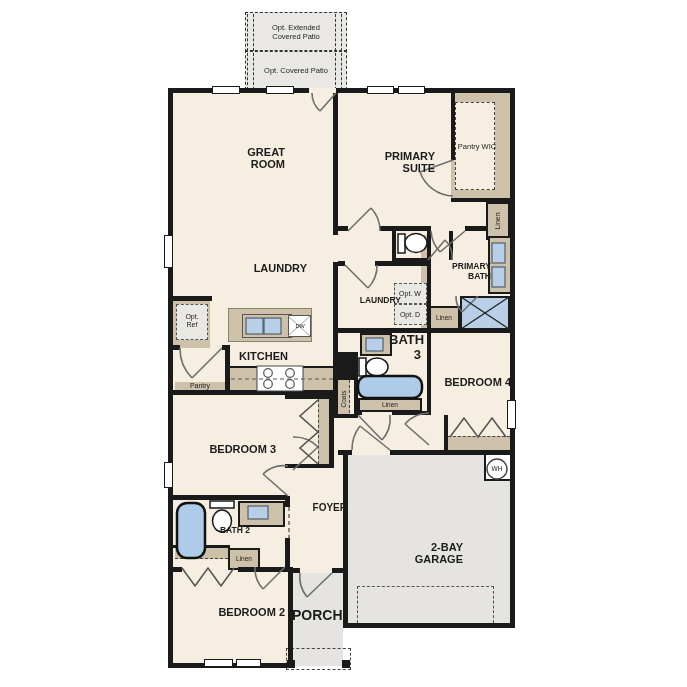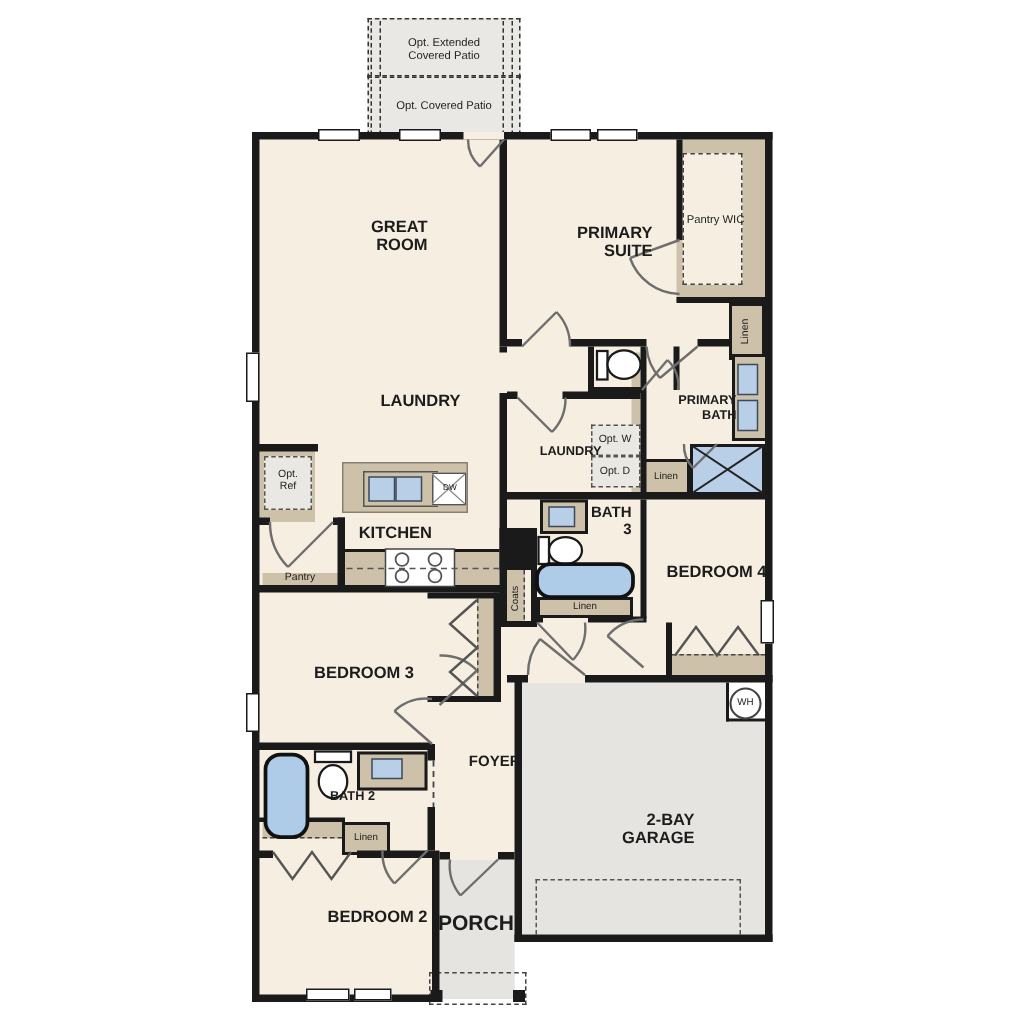--- a/index.html
+++ b/index.html
@@ -224,21 +224,21 @@
   <div class="lbl" style="left:257px;top:268px;width:100px;font-size:11px;">LAUNDRY</div>
   <div class="lbl" style="left:366px;top:301px;width:70px;font-size:8.5px;">LAUNDRY</div>
   <div class="lbl-sm" style="left:410px;top:294px;width:24px;font-size:7px;">Opt. W</div>
   <div class="lbl-sm" style="left:410px;top:315px;width:24px;font-size:7px;">Opt. D</div>
   <div class="lbl" style="left:462px;top:272px;width:58px;font-size:8.5px;">PRIMARY BATH</div>
   <div class="lbl-sm" style="left:444px;top:318px;width:40px;font-size:6.5px;">Linen</div>
   <div class="lbl-sm" style="left:192px;top:321px;width:26px;font-size:7px;">Opt. Ref</div>
   <div class="lbl" style="left:248px;top:356px;width:80px;font-size:11px;">KITCHEN</div>
   <div class="lbl-sm" style="left:300px;top:326px;width:20px;font-size:5.5px;">DW</div>
   <div class="lbl-sm" style="left:200px;top:386px;width:40px;font-size:7px;">Pantry</div>
-  <div class="lbl" style="left:405px;top:348px;width:32px;font-size:10px;">BATH 3</div>
+  <div class="lbl" style="left:405px;top:348px;width:32px;font-size:13px;">BATH 3</div>
   <div class="lbl-sm" style="left:390px;top:405px;width:40px;font-size:6.5px;">Linen</div>
   <div class="lbl-sm vert" style="left:344px;top:399px;font-size:6.5px;">Coats</div>
   <div class="lbl" style="left:466px;top:382px;width:90px;font-size:11px;">BEDROOM 4</div>
   <div class="lbl" style="left:226px;top:449px;width:100px;font-size:11px;">BEDROOM 3</div>
   <div class="lbl" style="left:317px;top:508px;width:60px;font-size:10px;">FOYER</div>
   <div class="lbl" style="left:220px;top:531px;width:60px;font-size:8.5px;">BATH 2</div>
   <div class="lbl-sm" style="left:244px;top:559px;width:40px;font-size:6.5px;">Linen</div>
   <div class="lbl" style="left:235px;top:612px;width:100px;font-size:11px;">BEDROOM 2</div>
   <div class="lbl" style="left:317px;top:616px;width:50px;font-size:14px;">PORCH</div>
   <div class="lbl" style="left:427px;top:553px;width:72px;font-size:11px;">2-BAY GARAGE</div>

